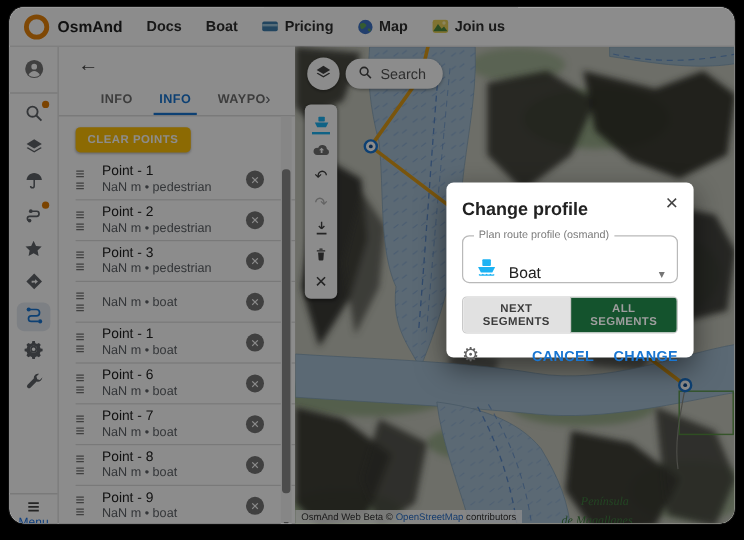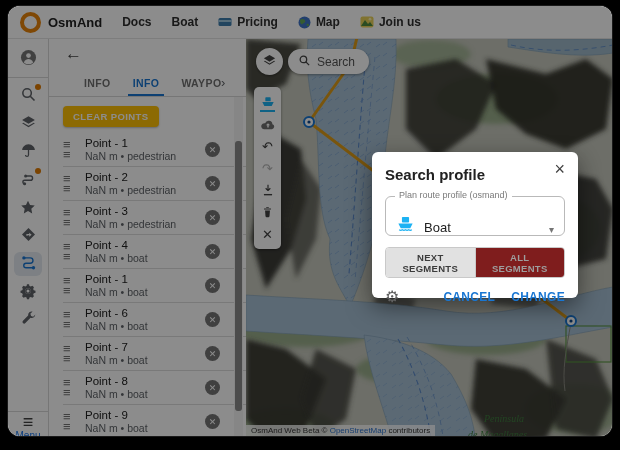--- a/index.html
+++ b/index.html
@@ -81,21 +81,21 @@
     box-shadow:0 8px 24px rgba(0,0,0,.5);z-index:50;padding:10px 13px;box-sizing:border-box;}
   .dlg-head{display:flex;align-items:flex-start;justify-content:space-between;}
   .dlg-title{font-size:15px;font-weight:bold;color:#212121;margin-top:4px;}
   .dlg-close{background:none;border:none;font-size:18px;line-height:14px;color:#424242;cursor:pointer;padding:0;}
   .select-box{position:relative;margin-top:13px;height:38px;border:1px solid #b9b9b9;border-radius:6px;
     display:flex;align-items:flex-end;padding:0 10px;gap:9px;cursor:pointer;}
   .select-label{position:absolute;top:-7px;left:9px;background:#fff;padding:0 4px;font-size:9px;color:#7a7a7a;}
   .select-value{font-size:13px;color:#212121;flex:1;}
   .select-caret{font-size:10px;color:#757575;}
   .segments{display:flex;margin-top:11px;height:29px;border:1px solid #c9c9c9;border-radius:4px;overflow:hidden;}
-  .seg-btn{flex:1;background:#7f1d1d;border:none;font-size:9.5px;font-weight:bold;letter-spacing:.3px;
+  .seg-btn{flex:1;background:#14532d;border:none;font-size:9.5px;font-weight:bold;letter-spacing:.3px;
     color:#9e9e9e;cursor:pointer;}
   .seg-btn.active{background:#e1e1e1;color:#3c3c3c;}
   .seg-btn + .seg-btn{border-left:1px solid #c9c9c9;}
   .dlg-footer{display:flex;align-items:center;margin-top:10px;}
   .dlg-gear{background:none;border:none;font-size:16px;color:#616161;cursor:pointer;padding:0;line-height:16px;}
   .dlg-actions{margin-left:auto;display:flex;gap:16px;}
   .dlg-actions button{background:none;border:none;color:#1976d2;font-size:12px;font-weight:bold;
     letter-spacing:.3px;cursor:pointer;padding:2px 0;}
 </style>
 </head>
@@ -281,21 +281,20 @@
             <span class="pt-text">
               <div class="pt-title">Point - 3</div>
               <div class="pt-sub">NaN m • pedestrian</div>
             </span>
             <button class="pt-close">✕</button>
           </div>
 
           <div class="point-item">
             <span class="drag-handle">≡<br>≡</span>
             <span class="pt-text">
-              <div class="pt-title">Point - 4</div>
               <div class="pt-sub">NaN m • boat</div>
             </span>
             <button class="pt-close">✕</button>
           </div>
 
           <div class="point-item">
             <span class="drag-handle">≡<br>≡</span>
             <span class="pt-text">
               <div class="pt-title">Point - 1</div>
               <div class="pt-sub">NaN m • boat</div>
@@ -483,21 +482,21 @@
         <a>OpenStreetMap</a>
         <span>contributors</span>
       </div>
     </div>
   </div>
 
   <div class="dim-overlay"></div>
 
   <div class="dialog">
     <div class="dlg-head">
-      <span class="dlg-title">Search profile</span>
+      <span class="dlg-title">Change profile</span>
       <button class="dlg-close">×</button>
     </div>
     <div class="select-box">
       <span class="select-label">Plan route profile (osmand)</span>
       <span>
         <svg width="19" height="16" viewBox="0 0 24 20">
             <rect x="7.5" y="2.5" width="9" height="7" rx="1" fill="#1cb2f3"></rect>
             <path d="M3 10.5 L21 10.5 18 16.5 6 16.5 Z" fill="#1cb2f3"></path>
             <path d="M4 18.5 q2 1.5 4 0 q2 1.5 4 0 q2 1.5 4 0 q2 1.5 4 0" fill="none" stroke="#1cb2f3" stroke-width="1.4"></path>
           </svg>

